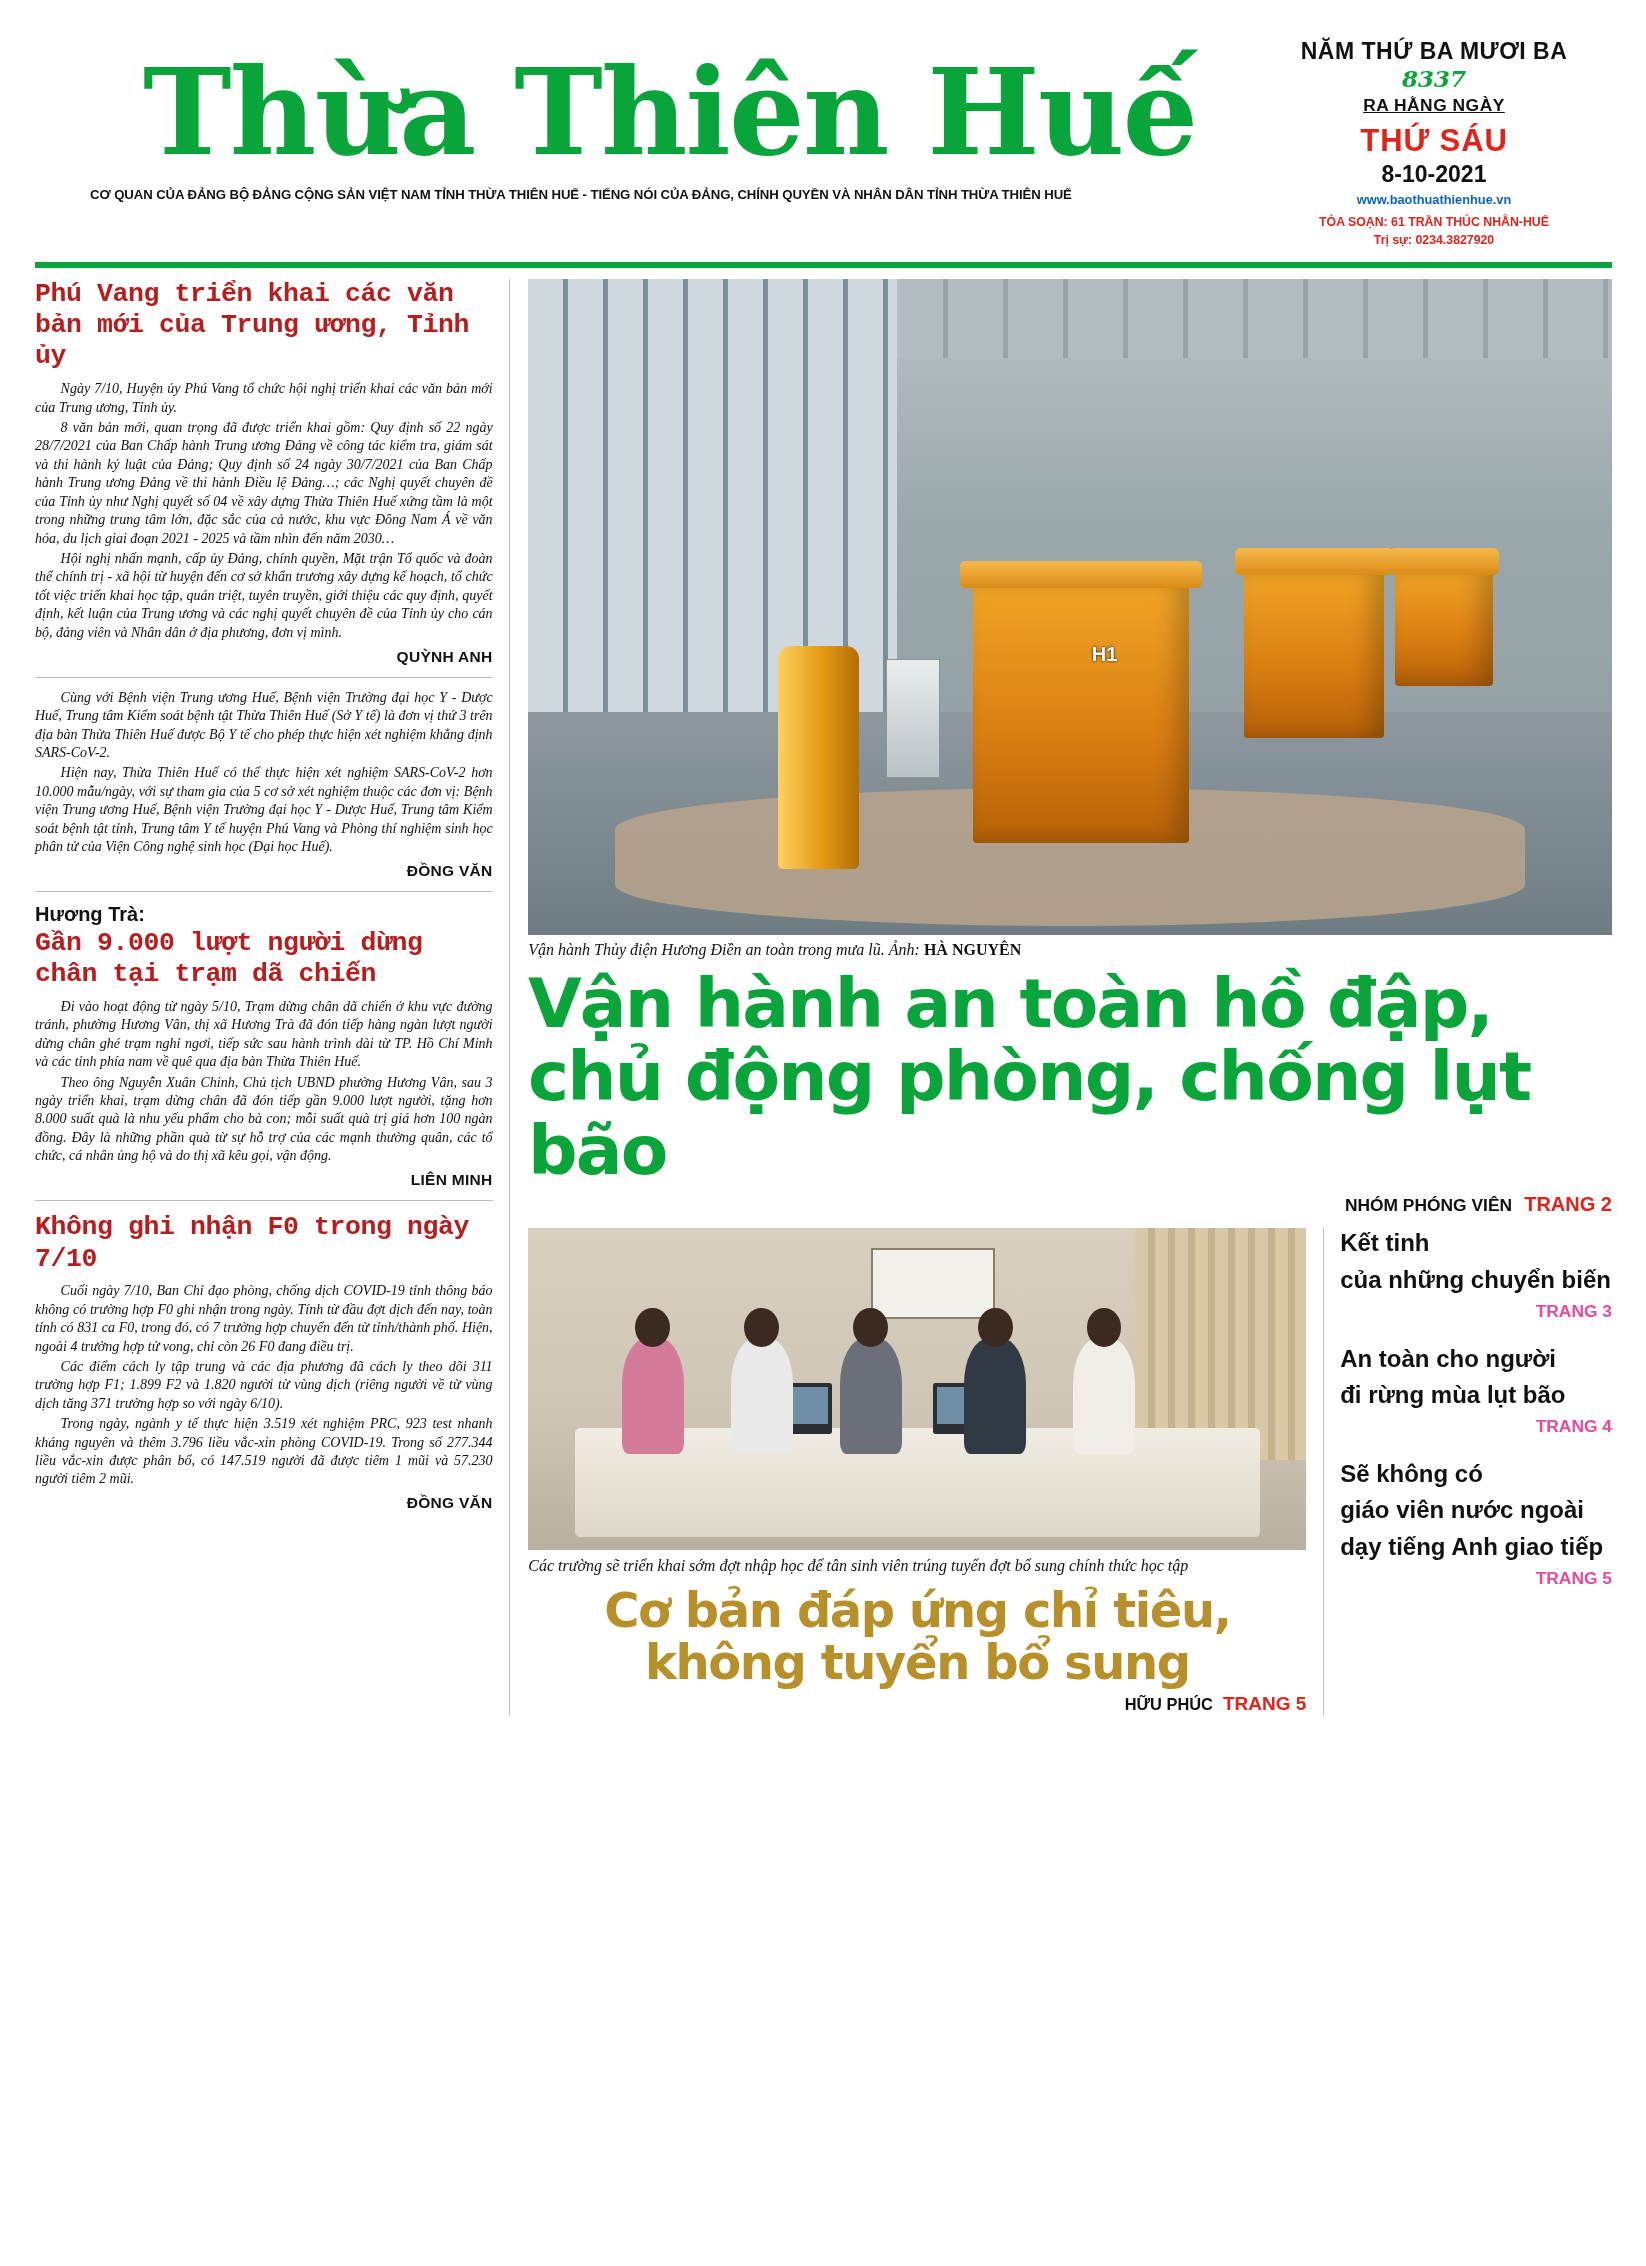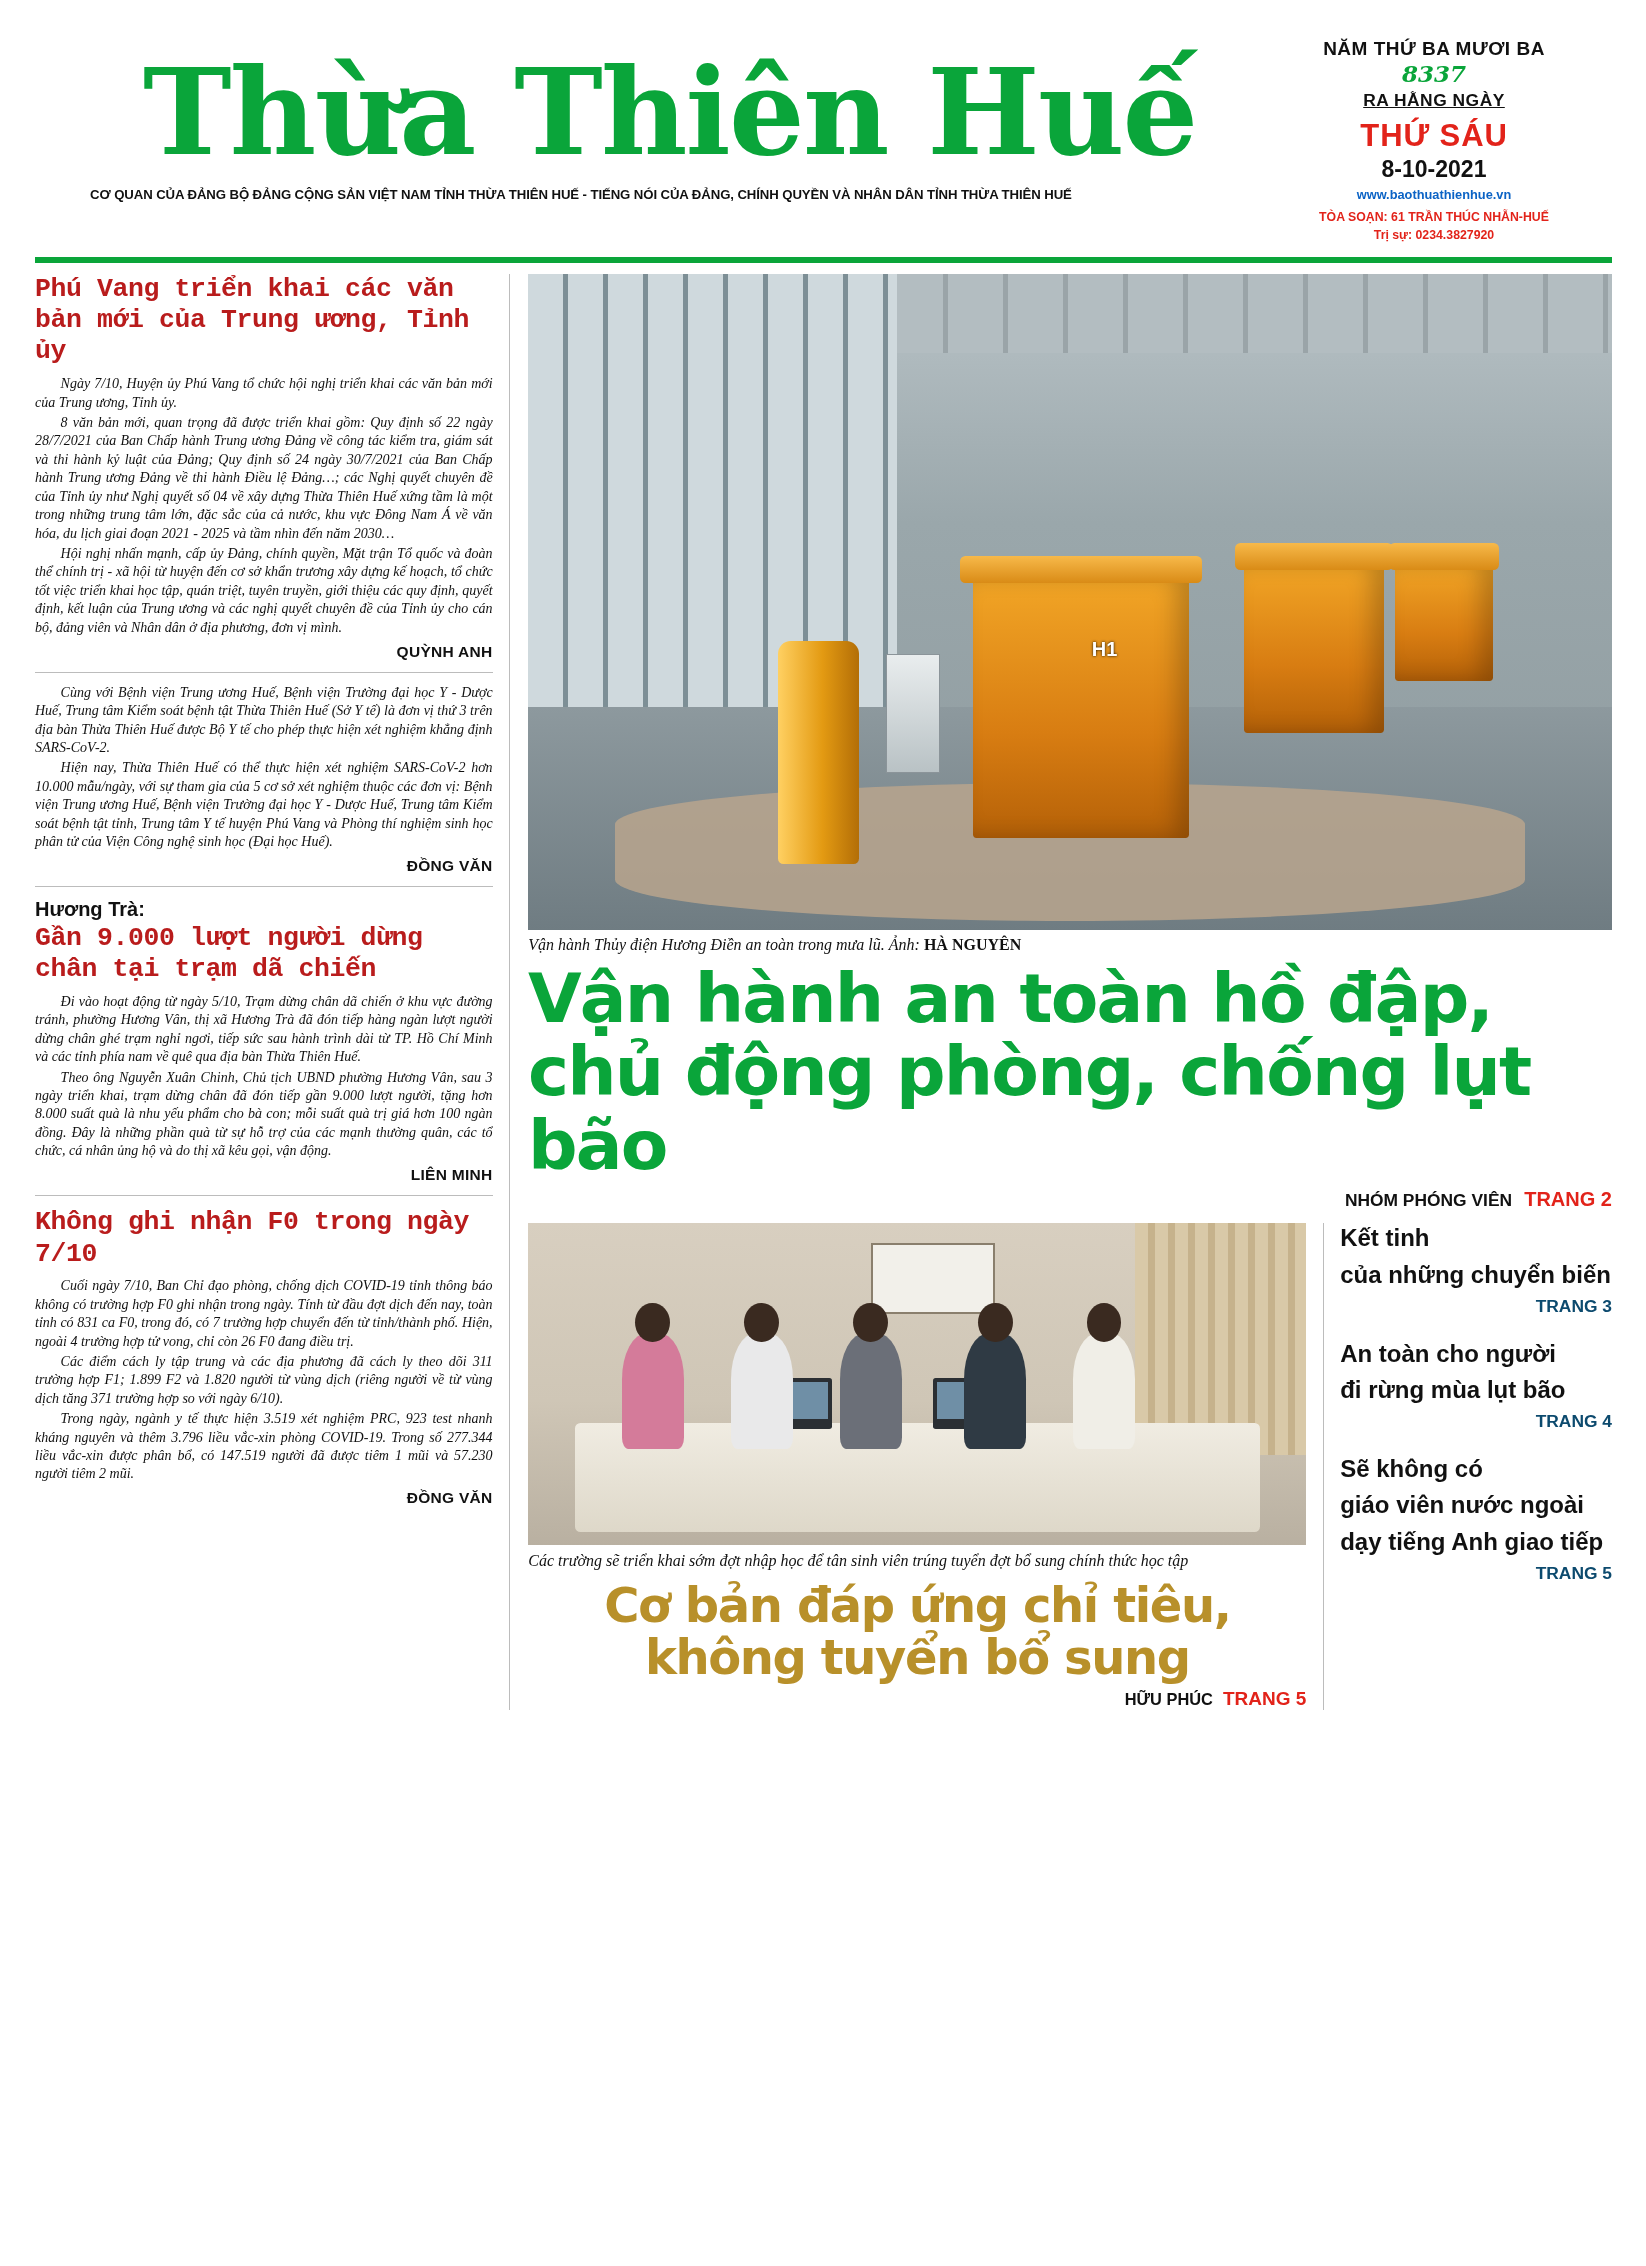--- a/index.html
+++ b/index.html
@@ -35,21 +35,21 @@
     color:#111;
     margin-top:14.6px;
     padding-left:55px;
     letter-spacing:-0.1px;
   }
   .mast-right {
     width:356px;
     text-align:center;
     padding-top:7.3px;
   }
-  .mr-year { font-family:"Liberation Sans", sans-serif; font-size:19px; font-weight:bold; letter-spacing:0.5px; }
+  .mr-year { font-family:"Liberation Sans", sans-serif; font-size:23px; font-weight:bold; letter-spacing:0.5px; }
   .mr-issue { font-family:"DejaVu Serif", serif; font-style:italic; font-weight:bold; font-size:23px; color:#0aa53a; line-height:1.05; margin-top:1.8px;}
   .mr-daily { font-family:"Liberation Sans", sans-serif; font-size:17.4px; font-weight:bold; letter-spacing:0.5px; margin-top:3.7px;text-decoration:underline;}
   .mr-day { font-family:Liberation Sans, sans-serif; font-size:31px; font-weight:bold; color:#e2231a; letter-spacing:0.9px; margin-top:7.3px;}
   .mr-date { font-family:"Liberation Sans", sans-serif; font-size:23px; font-weight:bold; margin-top:1.8px;}
   .mr-web { font-family:"Liberation Sans", sans-serif; font-size:12.8px; font-weight:bold; color:#0b63c5; margin-top:3.7px;}
   .mr-office { font-family:"Liberation Sans", sans-serif; font-size:12.3px; font-weight:bold; color:#e2231a; margin-top:7.3px; line-height:1.45;}
 
   .rule-thick { height:5.5px; background:#0aa53a; margin-top:12.8px; }
 
   
@@ -118,21 +118,21 @@
     font-size:17.4px;
     margin-top:5.5px;
   }
   .poster-credit .trang { color:#e2231a; font-size:20px; margin-left:7.3px;}
 
   .main-row { display:flex; gap:16.4px; margin-top:12.8px; }
   .main-row .left { width:786px; }
   .main-row .right { width:292px; border-left:0.9px solid #bcbcbc; padding-left:16.4px; }
 
   .promo { font-family:"Liberation Sans", sans-serif; font-weight:bold; font-size:24px; line-height:1.28; margin-bottom:5.5px;}
-  .promo-pg { font-family:"Liberation Sans", sans-serif; font-weight:bold; font-size:17.4px; color:#0c4a6e; text-align:right; margin-bottom:22px;}
+  .promo-pg { font-family:"Liberation Sans", sans-serif; font-weight:bold; font-size:17.4px; color:#ec4899; text-align:right; margin-bottom:22px;}
 
   .poster2 {
     font-family:"DejaVu Sans", sans-serif;
     font-weight:bold;
     color:#b8902a;
     font-size:48px;
     line-height:1.1;
     letter-spacing:-1.4px;
     text-align:center;
     margin-top:7px;

